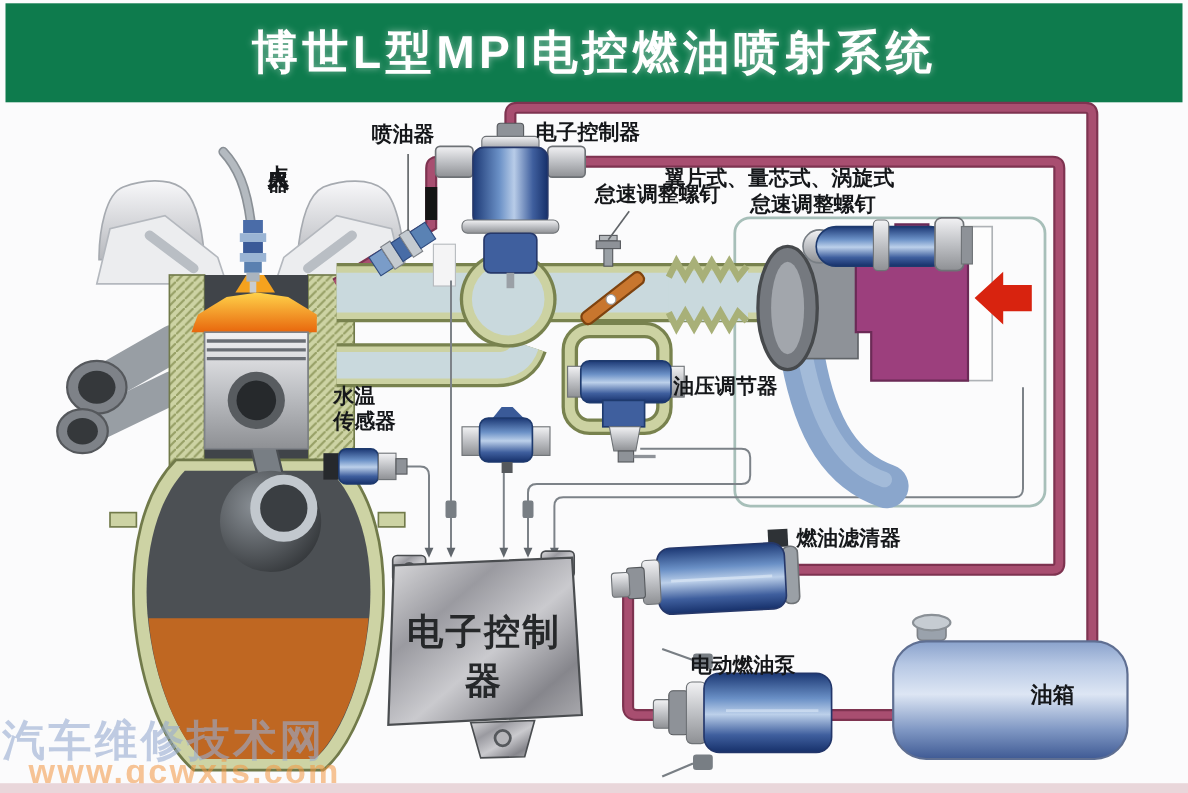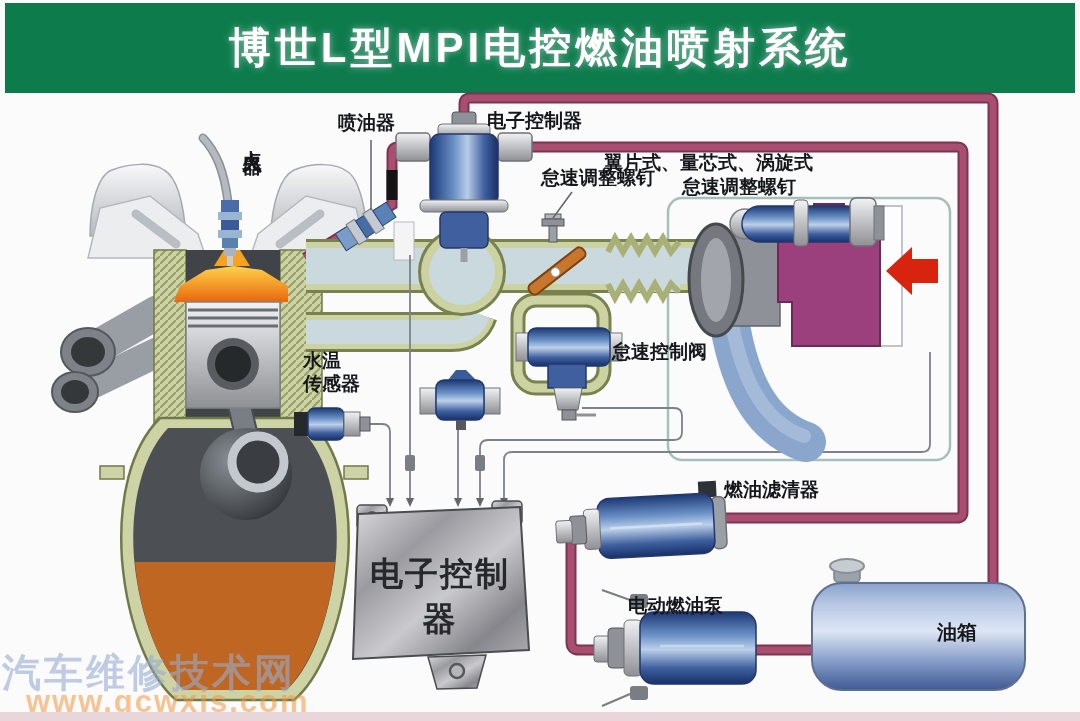--- a/index.html
+++ b/index.html
@@ -320,21 +320,21 @@
   <div class="lbl vert" style="left:240px;top:134px;">点火器</div>
   <div class="lbl" style="left:338px;top:111px;text-align:center;">喷油器</div>
   <div class="lbl" style="left:487px;top:109px;">电子控制器</div>
   <div class="lbl" style="left:505px;top:166px;margin-left:36px;">怠速调整螺钉</div>
   <div class="lbl" style="left:604px;top:151px;">翼片式、量芯式、涡旋式</div>
   <div class="lbl" style="left:682px;top:175px;">怠速调整螺钉</div>
   <div class="lbl" style="left:303px;top:349px;">
     <div>水温</div>
     <div>传感器</div>
   </div>
-  <div class="lbl" style="left:612px;top:340px;">怠速控制阀</div>
+  <div class="lbl" style="left:612px;top:340px;">油压调节器</div>
   <div class="ecu-t">
     <div class="l1">电子控制器</div>
   </div>
   <div class="lbl" style="left:724px;top:478px;">燃油滤清器</div>
   <div class="lbl" style="left:628px;top:594px;">电动燃油泵</div>
   <div class="lbl" style="left:900px;top:620px;font-size:20px;margin-left:37px;">油箱</div>
 
   <div class="wm1">汽车维修技术网</div>
   <div class="wm2">www.qcwxjs.com</div>
 

